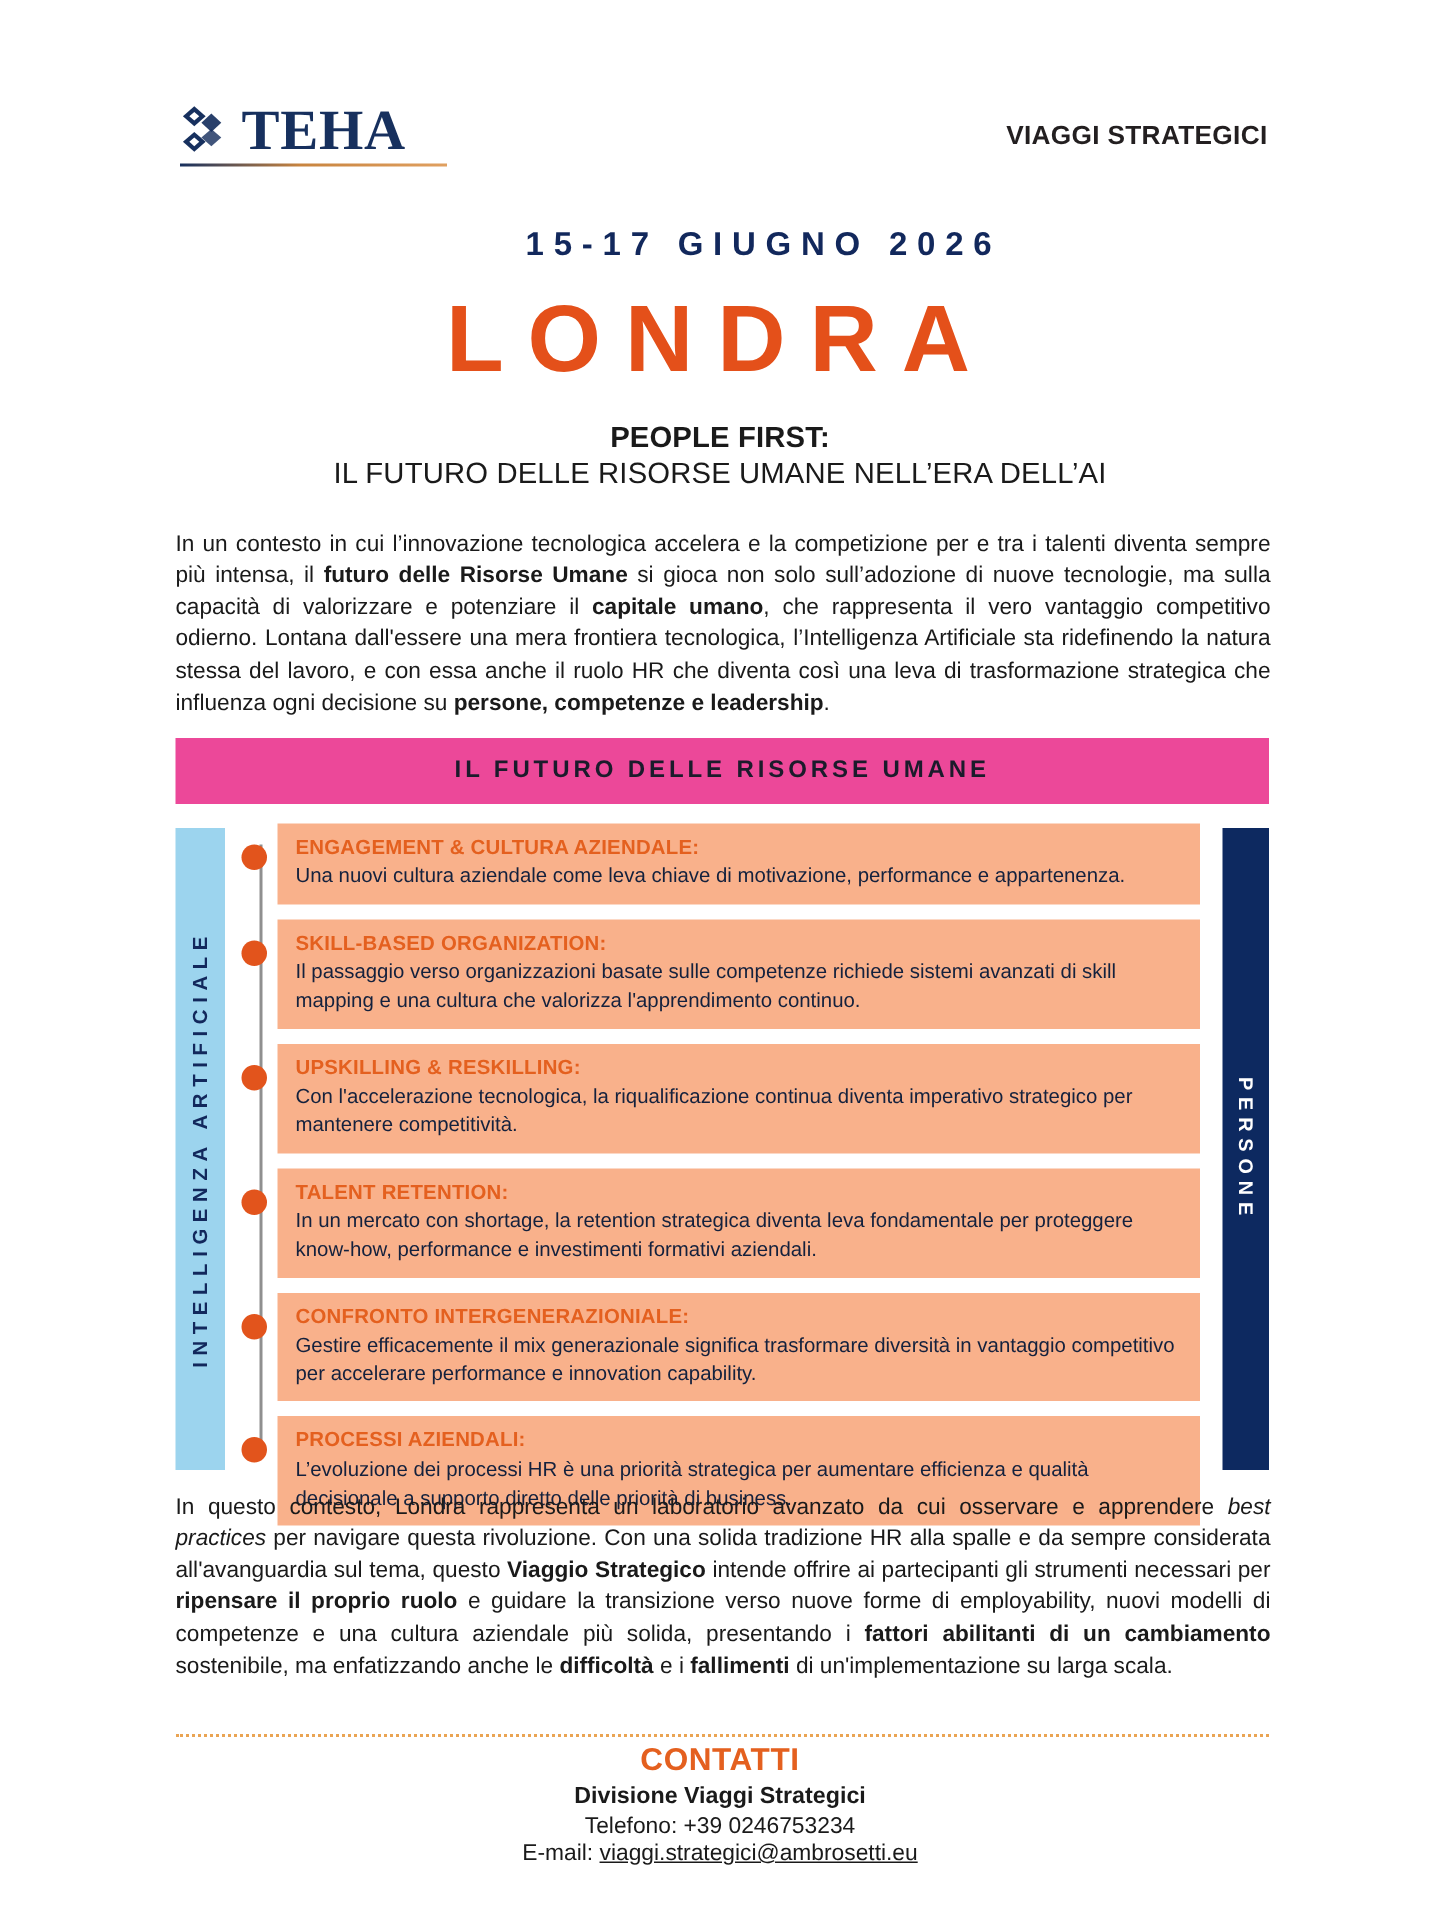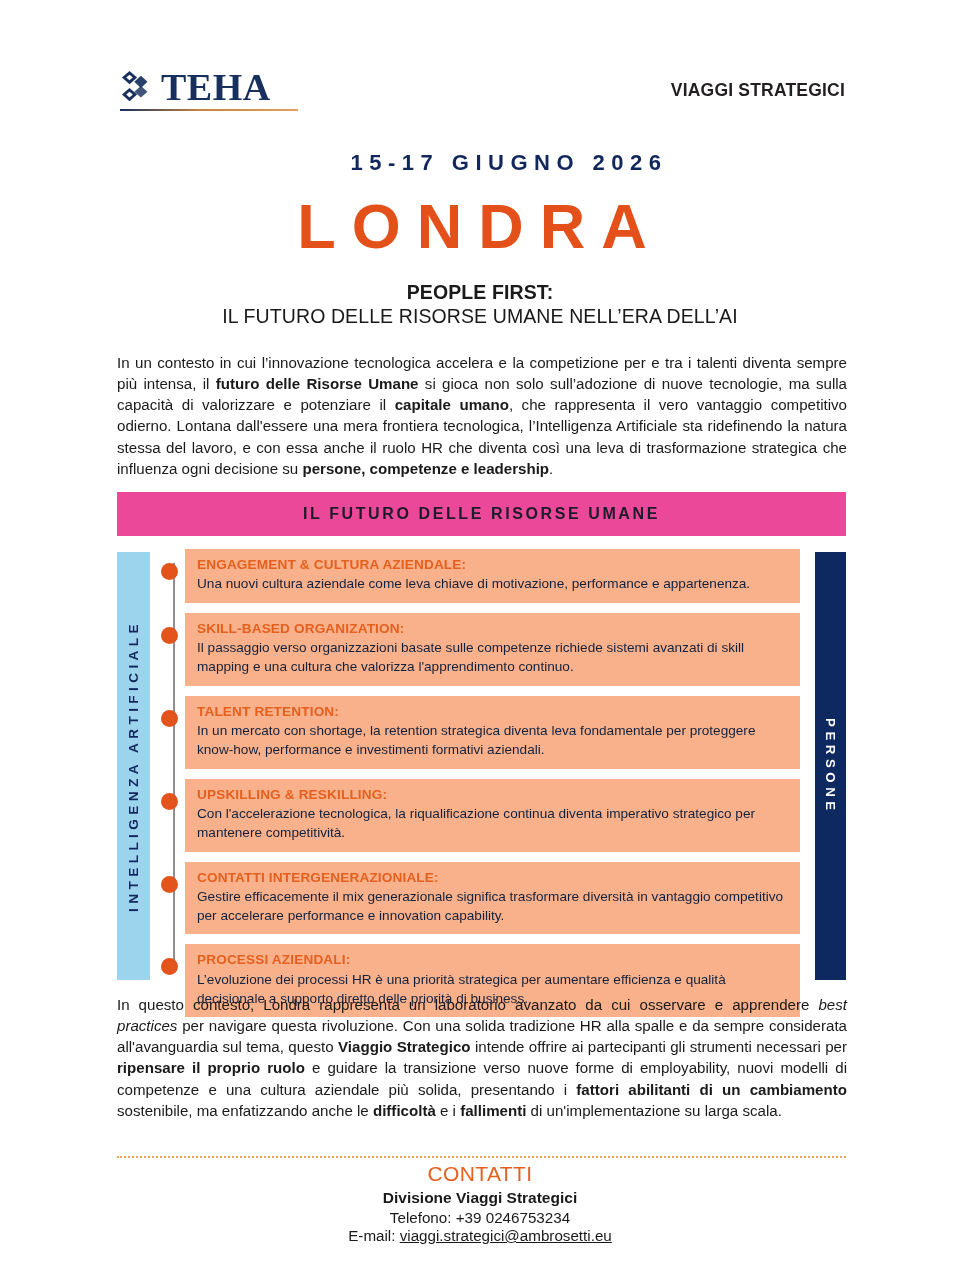--- a/index.html
+++ b/index.html
@@ -284,21 +284,21 @@
   .contacts {
     position: absolute;
     top: 1162px;
     left: 0;
     width: 960px;
     text-align: center;
   }
 
   .contacts-title {
     font-size: 21px;
-    font-weight: 400;
+    font-weight: 700;
     color: #E4601F;
     letter-spacing: 0.4px;
     margin-bottom: 3px;
   }
 
   .contacts-div {
     font-size: 15.5px;
     font-weight: 700;
     color: #1a1a1a;
     margin-bottom: 2px;
@@ -374,31 +374,31 @@
           <div class="item-title">ENGAGEMENT &amp; CULTURA AZIENDALE:</div>
           <div class="item-body">Una nuovi cultura aziendale come leva chiave di motivazione, performance e appartenenza.</div>
         </div>
         <div class="item">
           <span class="item-dot"></span>
           <div class="item-title">SKILL-BASED ORGANIZATION:</div>
           <div class="item-body">Il passaggio verso organizzazioni basate sulle competenze richiede sistemi avanzati di skill mapping e una cultura che valorizza l'apprendimento continuo.</div>
         </div>
         <div class="item">
           <span class="item-dot"></span>
+          <div class="item-title">UPSKILLING &amp; RESKILLING:</div>
+          <div class="item-body">Con l'accelerazione tecnologica, la riqualificazione continua diventa imperativo strategico per mantenere competitività.</div>
+        </div>
+        <div class="item">
+          <span class="item-dot"></span>
           <div class="item-title">TALENT RETENTION:</div>
           <div class="item-body">In un mercato con shortage, la retention strategica diventa leva fondamentale per proteggere know-how, performance e investimenti formativi aziendali.</div>
         </div>
         <div class="item">
           <span class="item-dot"></span>
-          <div class="item-title">UPSKILLING &amp; RESKILLING:</div>
-          <div class="item-body">Con l'accelerazione tecnologica, la riqualificazione continua diventa imperativo strategico per mantenere competitività.</div>
-        </div>
-        <div class="item">
-          <span class="item-dot"></span>
-          <div class="item-title">CONTATTI INTERGENERAZIONIALE:</div>
+          <div class="item-title">CONFRONTO INTERGENERAZIONIALE:</div>
           <div class="item-body">Gestire efficacemente il mix generazionale significa trasformare diversità in vantaggio competitivo per accelerare performance e innovation capability.</div>
         </div>
         <div class="item">
           <span class="item-dot"></span>
           <div class="item-title">PROCESSI AZIENDALI:</div>
           <div class="item-body">L’evoluzione dei processi HR è una priorità strategica per aumentare efficienza e qualità decisionale a supporto diretto delle priorità di business.</div>
         </div>
       </div>
   </div>
 

